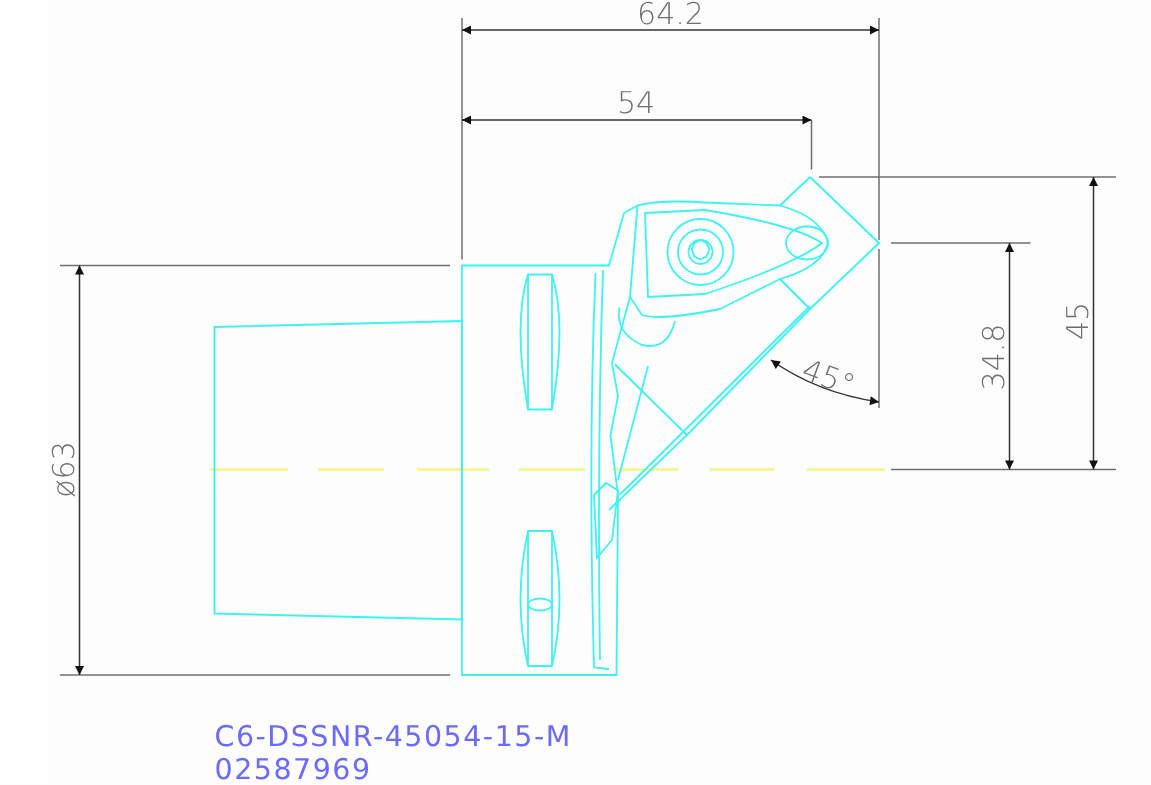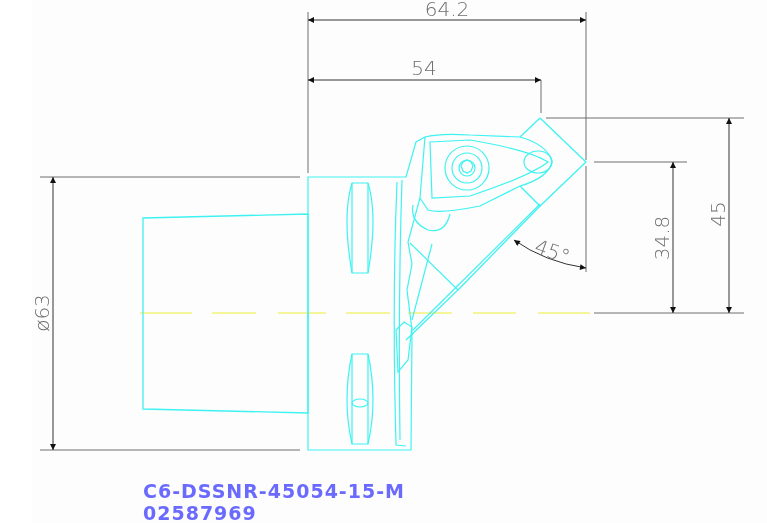--- a/index.html
+++ b/index.html
@@ -14,21 +14,21 @@
     .dimtext {
       font-family: "DejaVu Sans", sans-serif;
       fill: #6f6f6f;
       font-size: 20px;
       font-weight: 200;
     }
     .caption {
       position: absolute; left: 143px;
       font-family: "DejaVu Sans", sans-serif;
       color: #6a6aff; font-size: 19px; letter-spacing: 1px;
-      font-weight: 700;
+      font-weight: 400;
     }
     .caption.l1 { top: 480px; }
     .caption.l2 { top: 502px; }
   </style>
 </head>
 <body>
 
 <div class="left-strip"></div>
 
 <svg class="drawing" width="767" height="523" viewBox="0 0 767 523" xmlns="http://www.w3.org/2000/svg">

